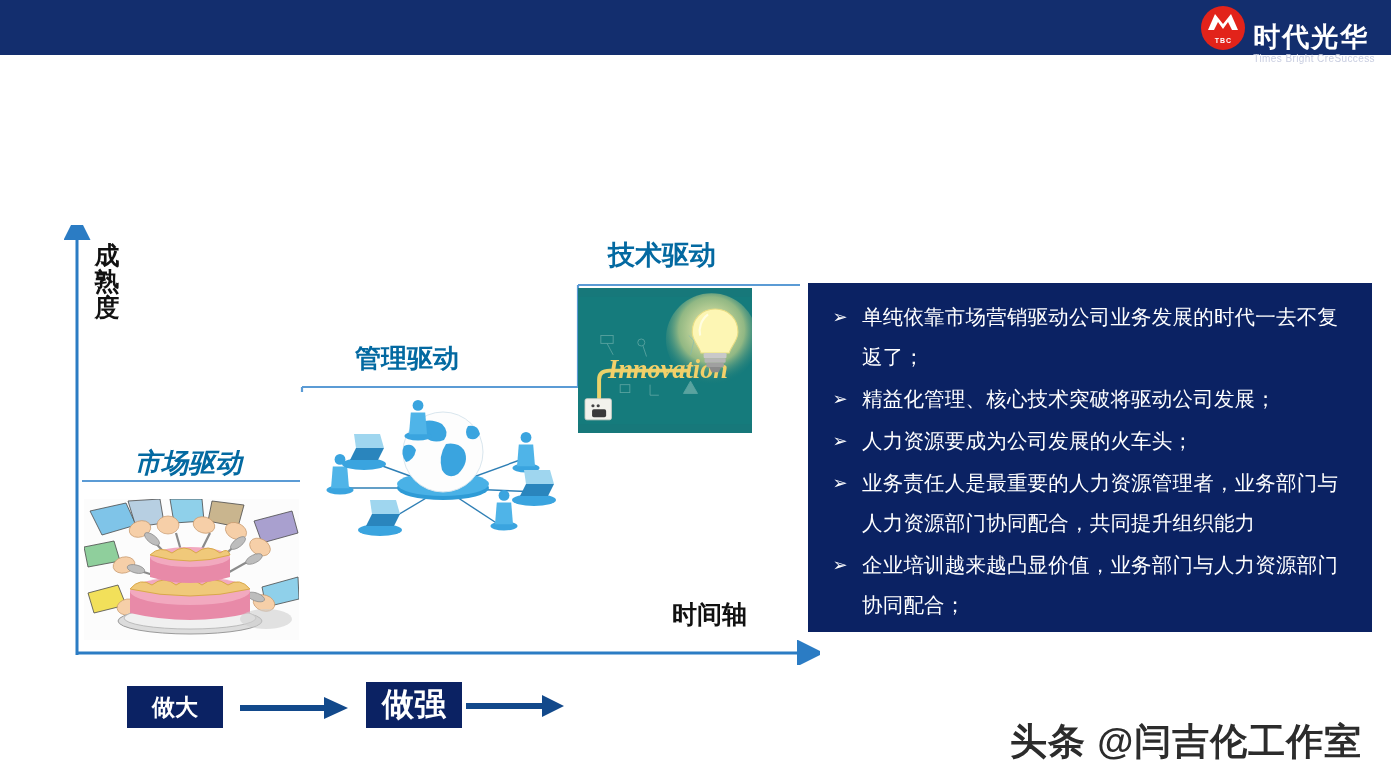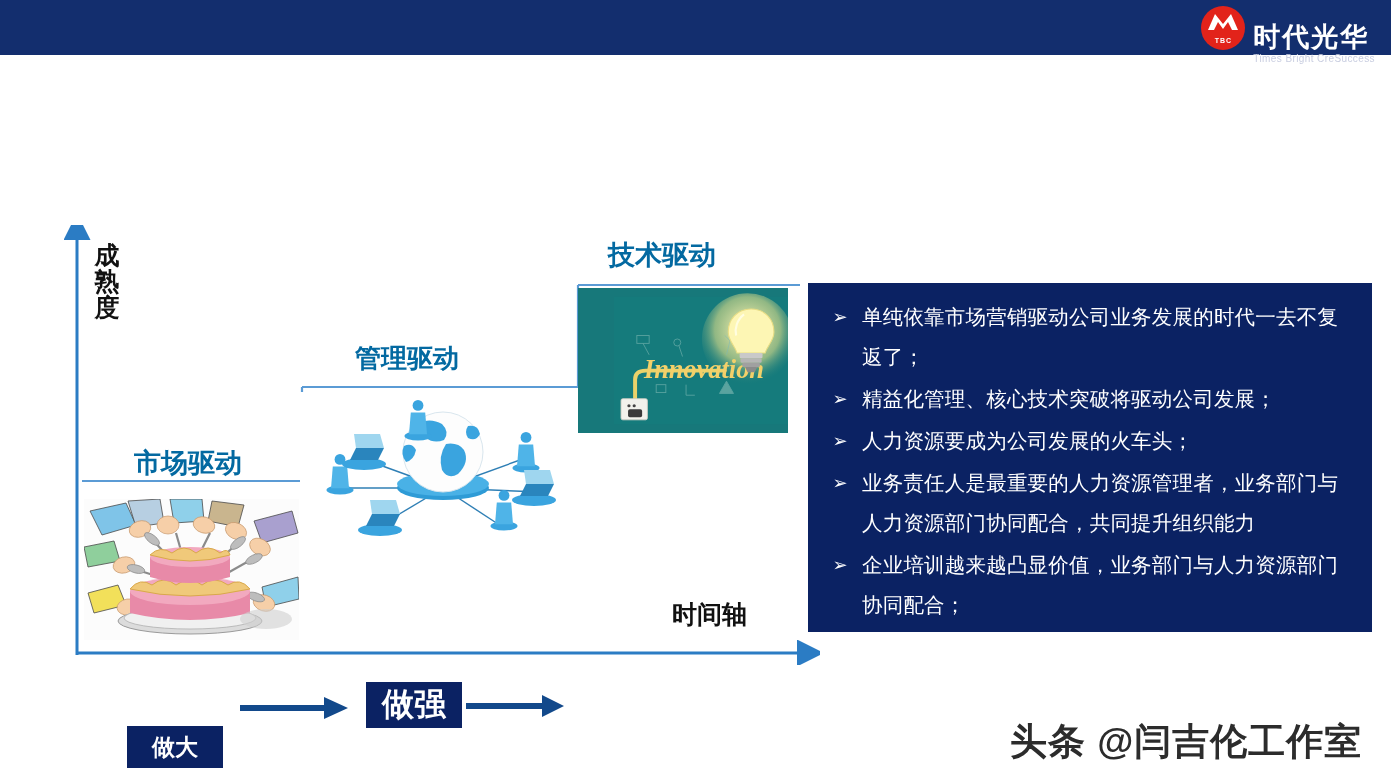--- a/index.html
+++ b/index.html
@@ -128,21 +128,21 @@
     width: 760px; height: 440px;
   }
 
   
   .step-label {
     position: absolute;
     font-weight: bold;
     color: #0369a1;
     white-space: nowrap;
   }
-  .step-label.market { left: 134px; top: 445px; font-size: 27px; }
+  .step-label.market { left: 134px; top: 445px; font-size: 27px; font-style: italic; }
   .step-label.manage { left: 355px; top: 341px; font-size: 26px; }
   .step-label.tech   { left: 608px; top: 237px; font-size: 27px; }
 
   
   .pic {
     position: absolute;
     overflow: hidden;
   }
 
   
@@ -159,21 +159,20 @@
     width: 285px; height: 150px;
     background: #ffffff;
   }
   .globe-svg { width: 100%; height: 100%; display: block; }
 
   
   .pic-innov {
     left: 578px; top: 288px;
     width: 174px; height: 145px;
     background: #17787a;
-    padding-left: 36px;
   }
   .innov-svg { width: 100%; height: 100%; display: block; }
 
   
   .bullets-panel {
     position: absolute;
     left: 808px; top: 283px;
     width: 564px; height: 349px;
     background: #0b2263;
     box-sizing: border-box;
@@ -204,21 +203,21 @@
   
   .flow-box {
     position: absolute;
     background: #0b2263;
     color: #ffffff;
     font-weight: bold;
     display: flex;
     align-items: center;
     justify-content: center;
   }
-  .flow-box.b1 { left: 127px; top: 686px; width: 96px; height: 42px; font-size: 23px; margin-top: 40px; }
+  .flow-box.b1 { left: 127px; top: 686px; width: 96px; height: 42px; font-size: 23px; }
   .flow-box.b2 { left: 366px; top: 682px; width: 96px; height: 46px; font-size: 32px; }
   .flow-box.b3 { left: 570px; top: 676px; width: 186px; height: 64px; font-size: 44px; }
 
   .flow-arrow {
     position: absolute;
     height: 32px;
   }
   .flow-arrow.a1 { left: 240px; top: 692px; width: 110px; }
   .flow-arrow.a2 { left: 466px; top: 690px; width: 100px; }
   .flow-arrow svg { display: block; width: 100%; height: 100%; }

